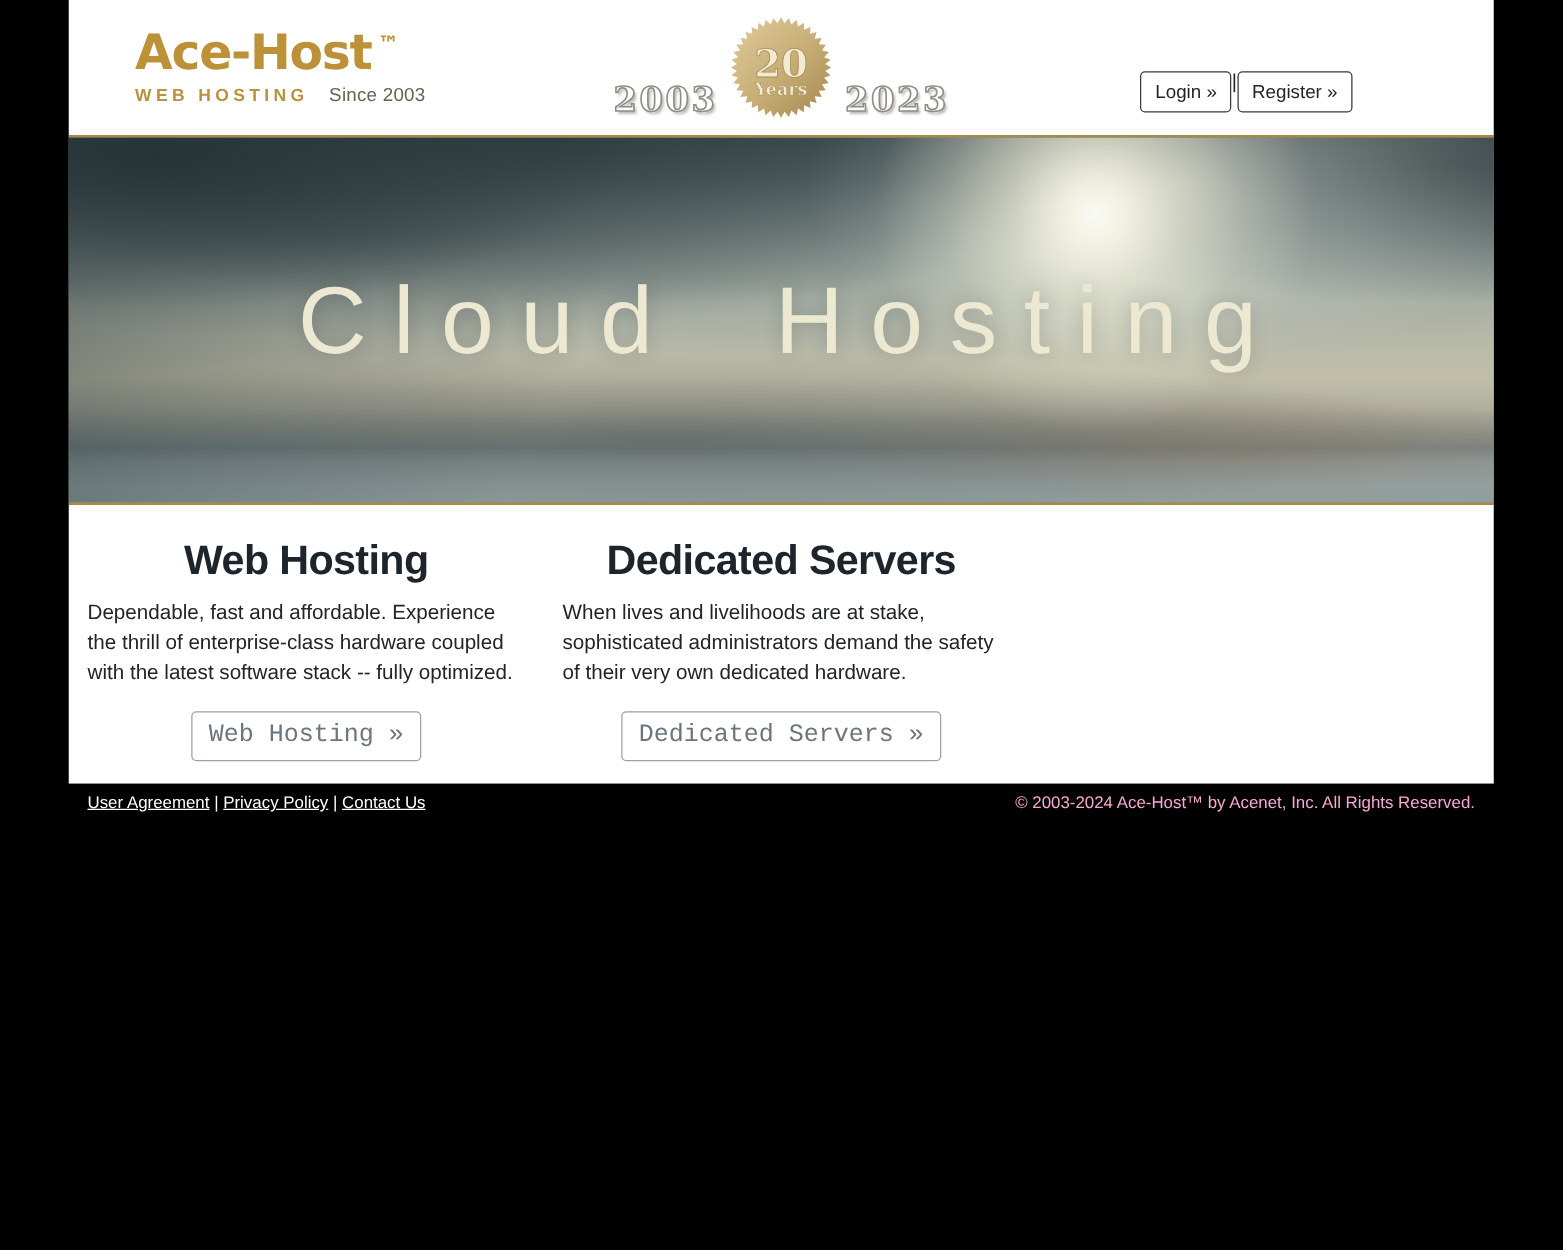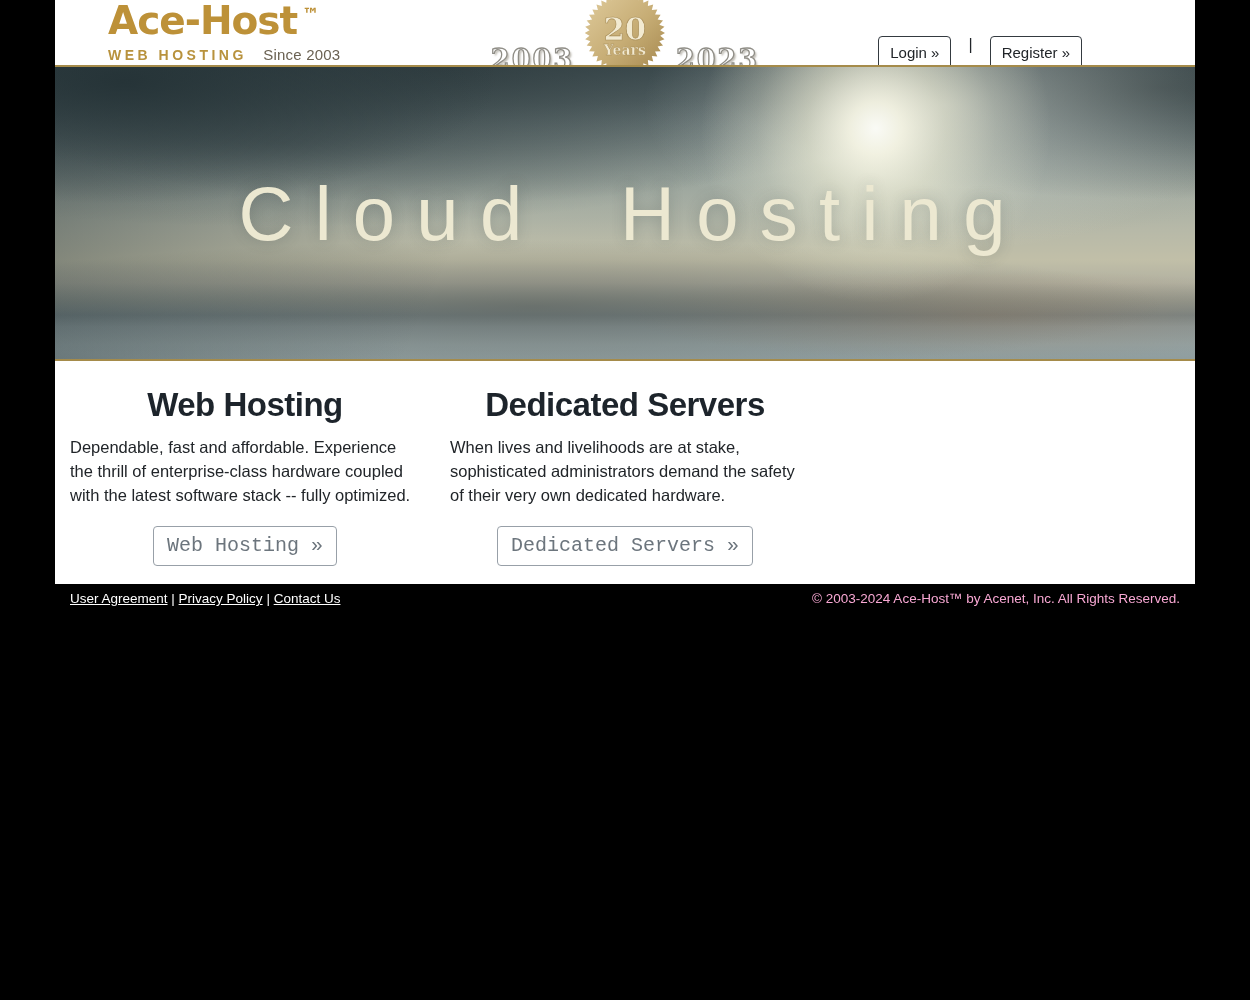--- a/index.html
+++ b/index.html
@@ -9,21 +9,21 @@
     font-family:"Liberation Sans", sans-serif;
     width:1250px; height:1000px;
     overflow:hidden;
   }
   .page { width:1140px; margin:0 auto; }
 
   
   .site-header{
     position:relative;
     background:#fff;
-    height:65px;
+    height:108px;
     display:flex;
     align-items:center;
     justify-content:space-between;
   }
   .brand{ margin-left:53px; cursor:pointer; }
   .brand-name-row{ line-height:1; }
   .brand-name{
     font-family:"DejaVu Sans", sans-serif;
     font-weight:800;
     font-size:39px;
@@ -82,21 +82,21 @@
   .seal-word{
     font-family:"DejaVu Serif", serif;
     font-weight:700;
     font-size:15px;
     fill:#f2ead1;
     stroke:#a68b55;
     stroke-width:.4;
     text-anchor:middle;
   }
 
-  .auth{ margin-right:113px; display:flex; align-items:flex-start; gap:17px;margin-top:39px; }
+  .auth{ margin-right:113px; display:flex; align-items:flex-start; gap:0;margin-top:39px; }
   .btn-outline-dark{
     background:#fff;
     border:1px solid #343a40;
     border-radius:4px;
     color:#212529;
     font-family:"Liberation Sans", sans-serif;
     font-size:15px;
     padding:5px 11px;
     cursor:pointer;
     line-height:1.4;

